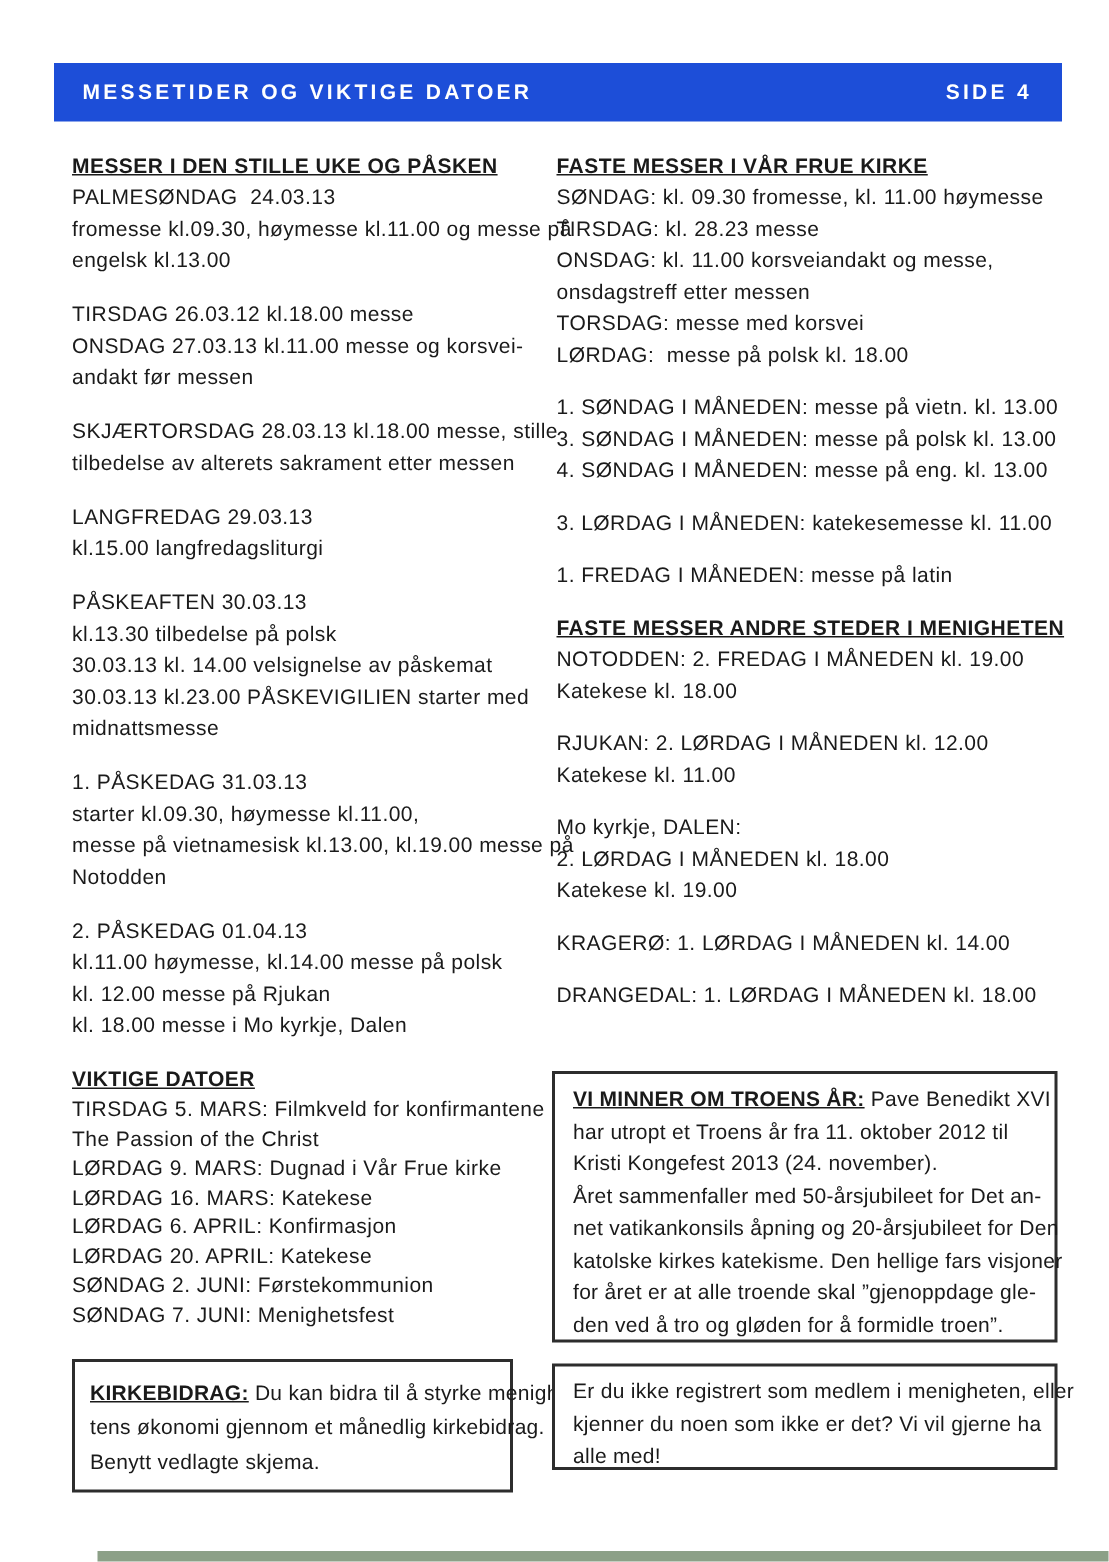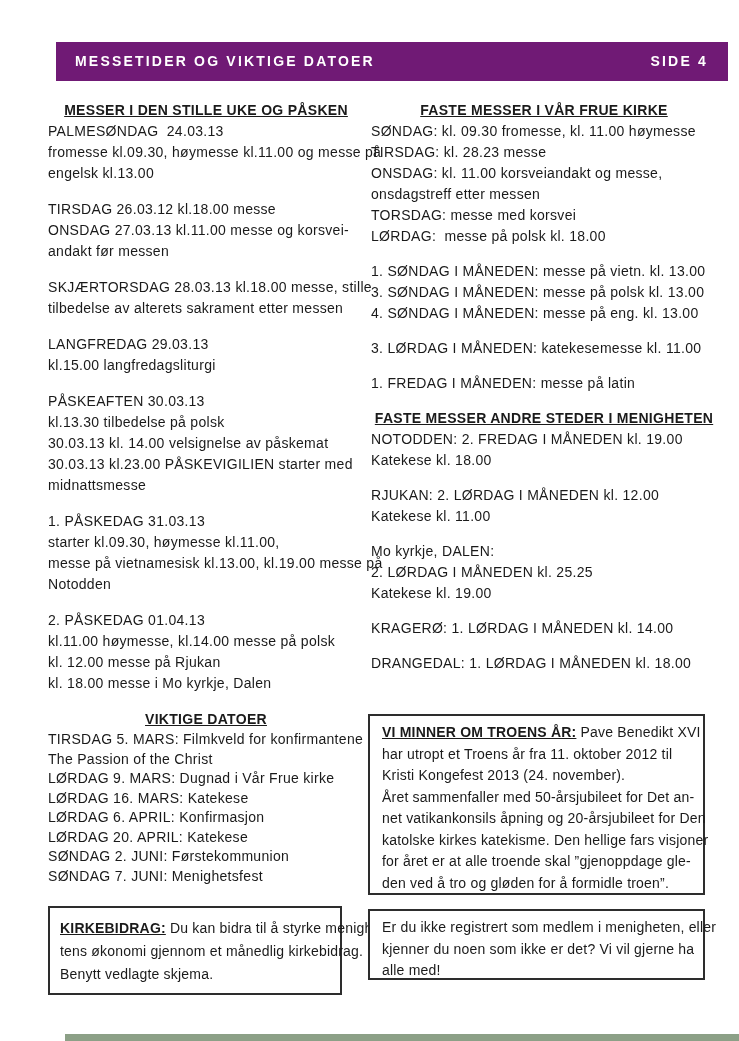--- a/index.html
+++ b/index.html
@@ -4,40 +4,39 @@
 <style>
   html,body{margin:0;padding:0;}
   body{
     width:739px;height:1041px;position:relative;overflow:hidden;
     background:#ffffff;
     font-family:"Liberation Sans", sans-serif;
     color:#1a1a1a;
   }
   .header-bar{
     position:absolute;left:36px;top:42px;width:672px;height:39px;
-    background:#701a75;
-    margin-left:20px;
+    background:#1d4ed8;
   }
   .header-title{
     position:absolute;left:19px;top:0;height:39px;line-height:39px;
     color:#ffffff;font-size:14px;font-weight:700;letter-spacing:2.2px;white-space:pre;
   }
   .header-page{
     position:absolute;right:20px;top:0;height:39px;line-height:39px;
     color:#ffffff;font-size:14px;font-weight:700;letter-spacing:2.2px;white-space:pre;
   }
   .col{position:absolute;top:100px;}
   .col-left{left:48px;width:316px;}
   .col-right{left:371px;width:346px;}
   .line{
     height:21px;line-height:21px;font-size:14px;letter-spacing:0.3px;
     white-space:pre;color:#1a1a1a;
   }
   .line.tight{height:19.5px;line-height:19.5px;}
-  .heading{font-weight:700;text-decoration:underline;text-align:center;}
+  .heading{font-weight:700;text-decoration:underline;}
   .col-left .gap{height:15px;}
   .col-right .gap{height:14px;}
   .box{
     position:absolute;border:2px solid #2d2d2d;background:#ffffff;
     box-sizing:border-box;font-size:14px;letter-spacing:0.2px;color:#1a1a1a;
   }
   .box .bline{white-space:pre;}
   .box .lead{font-weight:700;text-decoration:underline;}
   #box-kirkebidrag{left:48px;top:906px;width:294px;height:89px;padding:9px 10px 0;line-height:23px;}
   #box-troens{left:368px;top:714px;width:337px;height:181px;padding:6px 12px 0;line-height:21.5px;}
@@ -114,21 +113,21 @@
     <div class="line">1. FREDAG I MÅNEDEN: messe på latin</div>
     <div class="gap"></div>
     <div class="line heading">FASTE MESSER ANDRE STEDER I MENIGHETEN</div>
     <div class="line">NOTODDEN: 2. FREDAG I MÅNEDEN kl. 19.00</div>
     <div class="line">Katekese kl. 18.00</div>
     <div class="gap"></div>
     <div class="line">RJUKAN: 2. LØRDAG I MÅNEDEN kl. 12.00</div>
     <div class="line">Katekese kl. 11.00</div>
     <div class="gap"></div>
     <div class="line">Mo kyrkje, DALEN:</div>
-    <div class="line">2. LØRDAG I MÅNEDEN kl. 25.25</div>
+    <div class="line">2. LØRDAG I MÅNEDEN kl. 18.00</div>
     <div class="line">Katekese kl. 19.00</div>
     <div class="gap"></div>
     <div class="line">KRAGERØ: 1. LØRDAG I MÅNEDEN kl. 14.00</div>
     <div class="gap"></div>
     <div class="line">DRANGEDAL: 1. LØRDAG I MÅNEDEN kl. 18.00</div>
   </div>
 
 <div class="box" id="box-kirkebidrag">
     <div class="bline"><span class="lead">KIRKEBIDRAG:</span> Du kan bidra til å styrke menighe-</div>
     <div class="bline">tens økonomi gjennom et månedlig kirkebidrag.</div>

